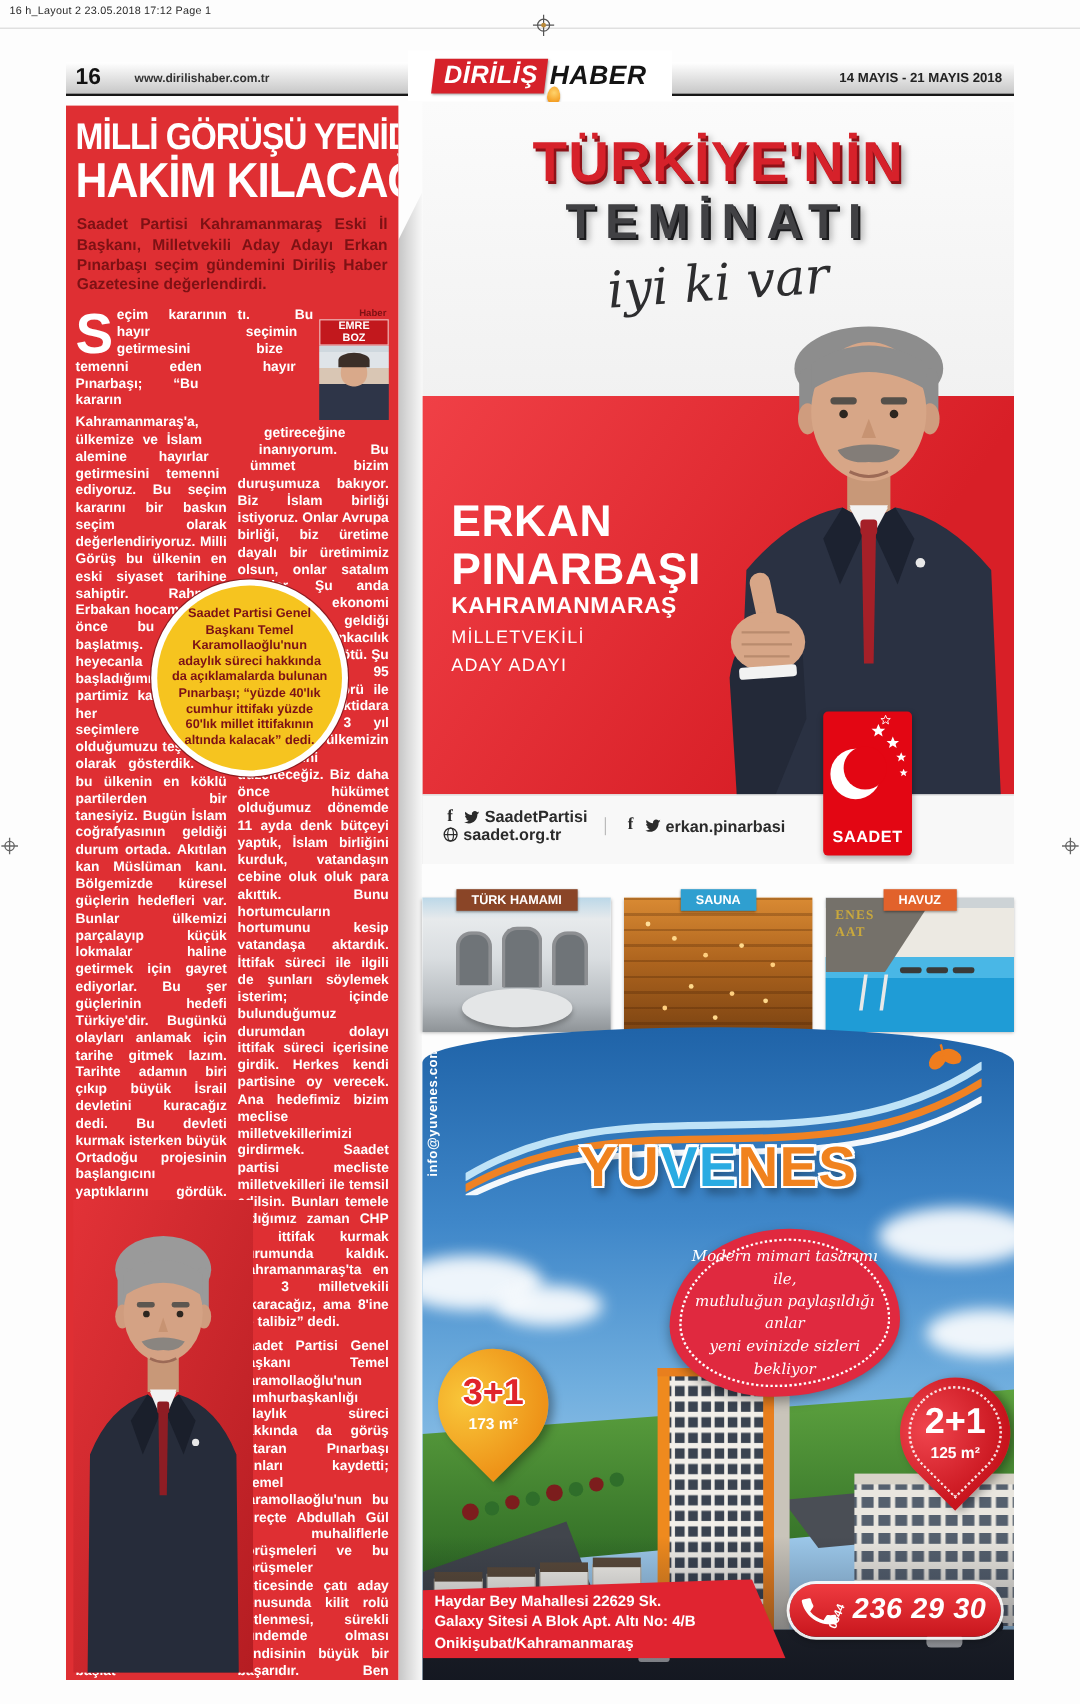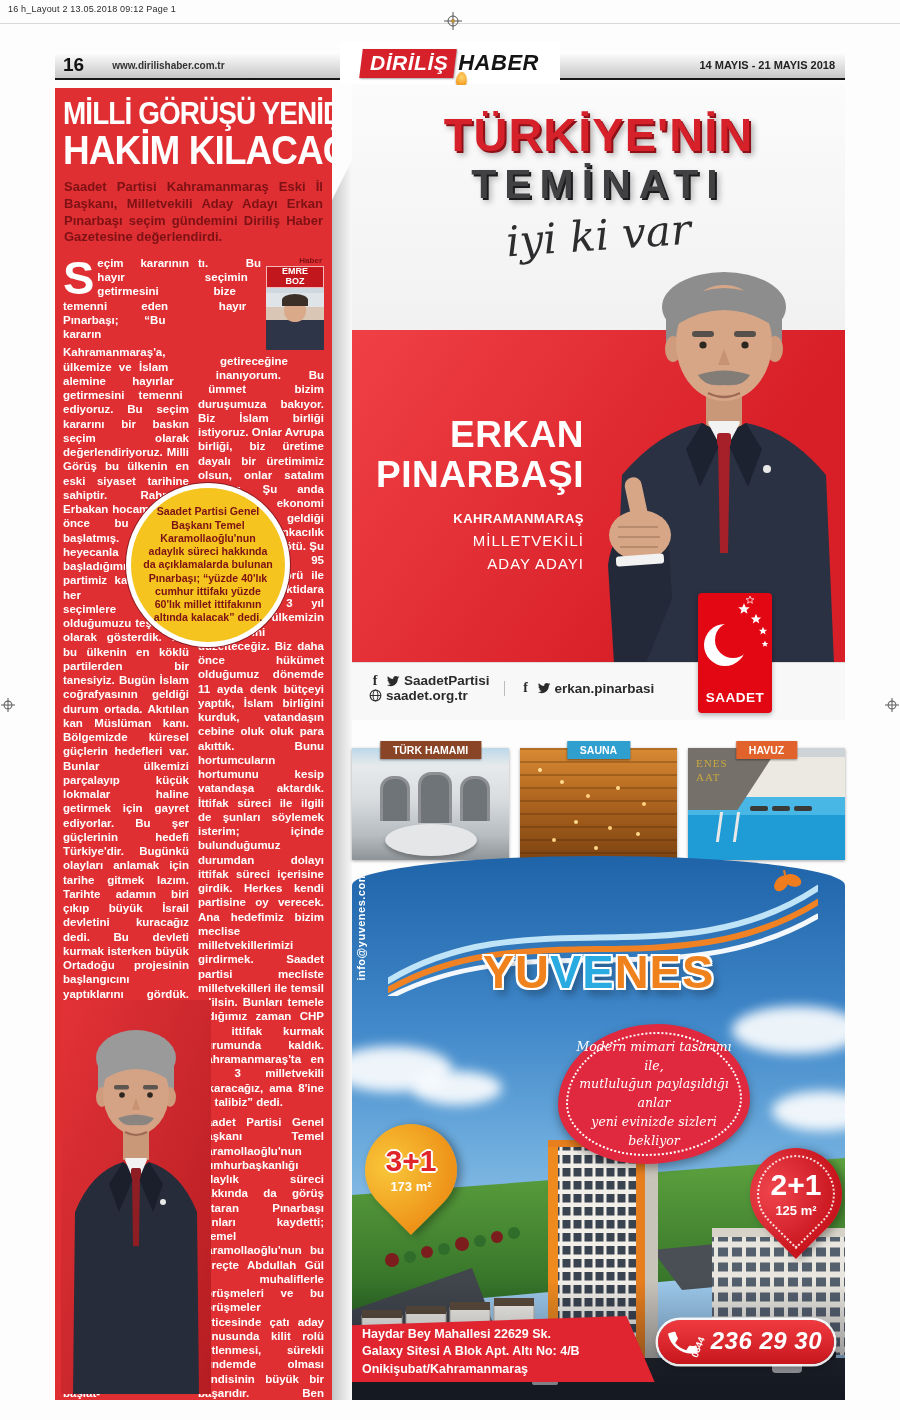--- a/index.html
+++ b/index.html
@@ -39,47 +39,47 @@
   .reporter .rphoto i::before{content:"";position:absolute;left:-2px;top:-4px;width:26px;height:12px;background:#3b2f28;border-radius:50% 50% 0 0;}
   .pullquote{left:76px;top:400px;width:154px;height:154px;background:#f6c41f;border-radius:50%;box-shadow:0 0 0 5px #fff,0 0 0 6px #8e1b1f;display:flex;align-items:center;justify-content:center;text-align:center;}
   .pullquote div{color:#7c1116;font-size:10.6px;font-weight:bold;line-height:1.25;padding:8px 10px;}
   .article-photo{left:6px;top:912px;width:150px;height:394px;}
   
   .ad1{left:352px;top:85px;width:493px;height:635px;background:linear-gradient(180deg,#fbfbfb,#ededed 55%,#e4e4e4);overflow:hidden;}
   .ad1 .t1{position:absolute;top:22px;width:100%;text-align:center;font-size:47px;font-weight:900;letter-spacing:1px;color:#d6212a;text-shadow:2px 2px 0 #8e1118,4px 4px 6px rgba(0,0,0,.35);}
   .ad1 .t2{position:absolute;top:76px;width:100%;text-align:center;font-size:41px;font-weight:900;letter-spacing:8px;color:#414144;text-shadow:2px 2px 0 #1b1b1d,4px 4px 6px rgba(0,0,0,.3);}
   .ad1 .script{position:absolute;top:126px;width:100%;text-align:center;font-family:"DejaVu Serif",serif;font-style:italic;font-size:42px;color:#2d2d2f;transform:rotate(-4deg);}
   .ad1 .redblock{position:absolute;left:0;top:245px;width:100%;height:332px;background:linear-gradient(125deg,#f04046,#d81f27 70%);}
-  .ad1 .nameblock{position:absolute;left:24px;top:330px;color:#fff;text-align:right;}
+  .ad1 .nameblock{position:absolute;left:24px;top:330px;color:#fff;}
   .ad1 .n1,.ad1 .n2{font-size:37px;font-weight:900;line-height:1.08;letter-spacing:.5px;}
-  .ad1 .city{font-size:13px;font-weight:900;margin-top:16px;letter-spacing:.5px;}
+  .ad1 .city{font-size:19px;font-weight:900;margin-top:0;letter-spacing:.5px;}
   .ad1 .role{font-size:15px;font-weight:400;margin-top:6px;letter-spacing:1px;}
   .ad1 .whitestrip{position:absolute;left:0;top:577px;width:100%;height:58px;background:#f8f8f8;border-top:1px solid #ddd;}
   .cand-photo{position:absolute;right:6px;top:178px;width:265px;height:400px;}
   .socials{position:absolute;left:16px;top:588px;display:flex;align-items:center;color:#2b2b2b;}
   .sline{font-size:13.5px;font-weight:bold;display:flex;align-items:center;gap:4px;}
   .sgroup2{margin-left:14px;padding-left:14px;border-left:1px solid #bbb;}
   .icn{display:inline-flex;width:14px;height:14px;align-items:center;justify-content:center;}
   .fb{font-weight:900;font-size:14px;font-family:"Liberation Serif",serif;}
-  .saadet-logo{position:absolute;left:346px;top:508px;width:74px;height:120px;background:#e30613;border-radius:4px;box-shadow:0 2px 5px rgba(0,0,0,.3);}
+  .saadet-logo{position:absolute;left:334px;top:508px;width:74px;height:120px;background:#e30613;border-radius:4px;box-shadow:0 2px 5px rgba(0,0,0,.3);}
   .saadet-logo .txt{position:absolute;bottom:8px;width:100%;text-align:center;color:#fff;font-weight:900;font-size:13.5px;letter-spacing:.5px;}
   
   .sparow{left:352px;top:742px;width:493px;height:118px;display:flex;gap:11px;}
   .spacard{position:relative;width:157px;height:112px;margin-top:6px;box-shadow:0 1px 3px rgba(0,0,0,.35);overflow:visible;}
   .spatab{position:absolute;top:-7px;left:50%;transform:translateX(-50%);padding:3px 13px;color:#fff;font-size:10.5px;font-weight:900;white-space:nowrap;box-shadow:0 1px 2px rgba(0,0,0,.4);z-index:3;}
   .art{position:absolute;inset:0;overflow:hidden;}
   .hamam-art{background:linear-gradient(180deg,#bcd8e8 0%,#e7eaec 16%,#d9dde0 45%,#b7bcc0 78%,#8e9397 100%);}
   .arch{position:absolute;width:24px;height:42px;border:3px solid #8d8f92;border-bottom:none;border-radius:13px 13px 0 0;background:#6f7478;top:28px;}
   .platform{position:absolute;left:50%;transform:translateX(-50%);bottom:4px;width:92px;height:32px;background:#e4e6e7;border-radius:50%;box-shadow:0 3px 4px rgba(0,0,0,.25);}
   .sauna-art{background:linear-gradient(180deg,#d98a33 0%,#b0661f 45%,#7d4412 100%);}
   .planks{position:absolute;inset:0;background:repeating-linear-gradient(180deg,rgba(60,25,0,.25) 0 2px,transparent 2px 13px);}
   .dots{position:absolute;left:18px;top:20px;width:4px;height:4px;border-radius:50%;background:#ffdf9a;box-shadow:22px 12px 0 #ffd98c,48px 26px 0 #ffcf7e,78px 18px 0 #ffd98c,104px 34px 0 #ffcf7e,36px 52px 0 #ffd98c,70px 58px 0 #ffcf7e,98px 64px 0 #ffd98c,14px 70px 0 #ffcf7e,56px 78px 0 #ffd98c;}
   .havuz-art{background:linear-gradient(180deg,#cdd3d6 0 8%,#ece9e2 8% 44%,#49b7e6 44% 60%,#1f9cd6 60% 100%);}
   .wall{position:absolute;left:0;top:0;width:90px;height:62px;background:#75716a;clip-path:polygon(0 0,100% 0,55% 100%,0 100%);}
-  .wallsign{position:absolute;left:8px;top:8px;color:#c9a83c;font-family:"Liberation Serif",serif;font-size:11px;font-weight:normal;line-height:1.3;letter-spacing:1px;}
+  .wallsign{position:absolute;left:8px;top:8px;color:#c9a83c;font-family:"Liberation Serif",serif;font-size:11px;font-weight:bold;line-height:1.3;letter-spacing:1px;}
   .lounger{position:absolute;width:18px;height:5px;background:#3a3a38;border-radius:2px;top:58px;}
   .ladder{position:absolute;left:30px;top:64px;width:14px;height:30px;border-left:3px solid #e8e8e8;border-right:3px solid #e8e8e8;transform:skewX(-8deg);}
   
   .yuv{left:352px;top:856px;width:493px;height:544px;background:linear-gradient(180deg,#1f63a8 0%,#3f87c9 30%,#70aede 55%,#9cc8ea 75%);border-top-left-radius:250px 30px;border-top-right-radius:250px 30px;overflow:hidden;}
   .yuv .email{position:absolute;left:3px;top:16px;writing-mode:vertical-rl;transform:rotate(180deg);color:#fff;font-size:11px;font-weight:bold;letter-spacing:.5px;}
   .yuv .brand{position:absolute;top:88px;width:100%;text-align:center;font-size:47px;font-weight:900;letter-spacing:1px;color:#f0821e;text-shadow:-2px -2px 0 #fff,2px -2px 0 #fff,-2px 2px 0 #fff,2px 2px 0 #fff,0 -2px 0 #fff,0 2px 0 #fff,-2px 0 0 #fff,2px 0 0 #fff,4px 6px 8px rgba(0,0,0,.4);}
   .yuv .brand .blu{color:#29abe2;}
   .yuv .subtitle{position:absolute;top:142px;width:100%;text-align:center;font-size:17px;font-weight:900;color:#2196cc;text-shadow:-1px -1px 0 #fff,1px -1px 0 #fff,-1px 1px 0 #fff,1px 1px 0 #fff;}
   .cloud{position:absolute;background:#fff;border-radius:50%;filter:blur(6px);opacity:.9;}
   .blob{position:absolute;left:206px;top:168px;width:192px;height:140px;background:#e0293f;border-radius:52% 48% 55% 45%/58% 54% 46% 42%;box-shadow:0 4px 10px rgba(0,0,0,.35);display:flex;align-items:center;justify-content:center;text-align:center;z-index:4;}
@@ -97,21 +97,21 @@
   .addr{position:absolute;left:0;top:460px;width:312px;height:66px;background:#e02430;clip-path:polygon(0 14%,88% 0,97% 100%,0 100%);color:#fff;font-size:12.5px;font-weight:bold;line-height:1.38;padding:10px 0 0 10px;box-sizing:border-box;z-index:6;}
   .pill{position:absolute;left:306px;top:464px;width:176px;height:44px;background:linear-gradient(180deg,#ef3b40,#c8161d);border-radius:22px;box-shadow:0 0 0 2.5px rgba(255,255,255,.9),0 3px 6px rgba(0,0,0,.35);z-index:6;}
   .pill .num{position:absolute;right:12px;top:7px;color:#fff;font-size:24px;font-weight:900;font-style:italic;letter-spacing:.5px;}
   .pill .code{position:absolute;left:41px;top:28px;color:#fff;font-size:9.5px;font-weight:900;transform:rotate(-68deg);transform-origin:left bottom;}
   .pill svg{position:absolute;left:8px;top:6px;}
   .fold{left:332px;top:160px;width:20px;height:1240px;background:linear-gradient(90deg,rgba(0,0,0,.22),rgba(0,0,0,.02));clip-path:polygon(0 40px,100% 0,100% 100%,0 100%);}
 </style>
 </head>
 <body>
 
-<div class="abs print-info">16 h_Layout 2 13.05.2018 09:12 Page 1</div>
+<div class="abs print-info">16 h_Layout 2 23.05.2018 17:12 Page 1</div>
 <div class="abs top-edge"></div>
 <div class="abs regmark" style="left:444px;top:12px;">
   <svg width="18" height="18" viewBox="0 0 18 18">
       <circle cx="9" cy="9" r="5" fill="none" stroke="#555" stroke-width="1"></circle>
       <line x1="9" y1="0" x2="9" y2="18" stroke="#555" stroke-width="1"></line>
       <line x1="0" y1="9" x2="18" y2="9" stroke="#555" stroke-width="1"></line>
       <circle cx="9" cy="9" r="2" fill="#b98a3a"></circle>
     </svg>
 </div>
 <div class="abs regmark" style="left:1px;top:698px;">

